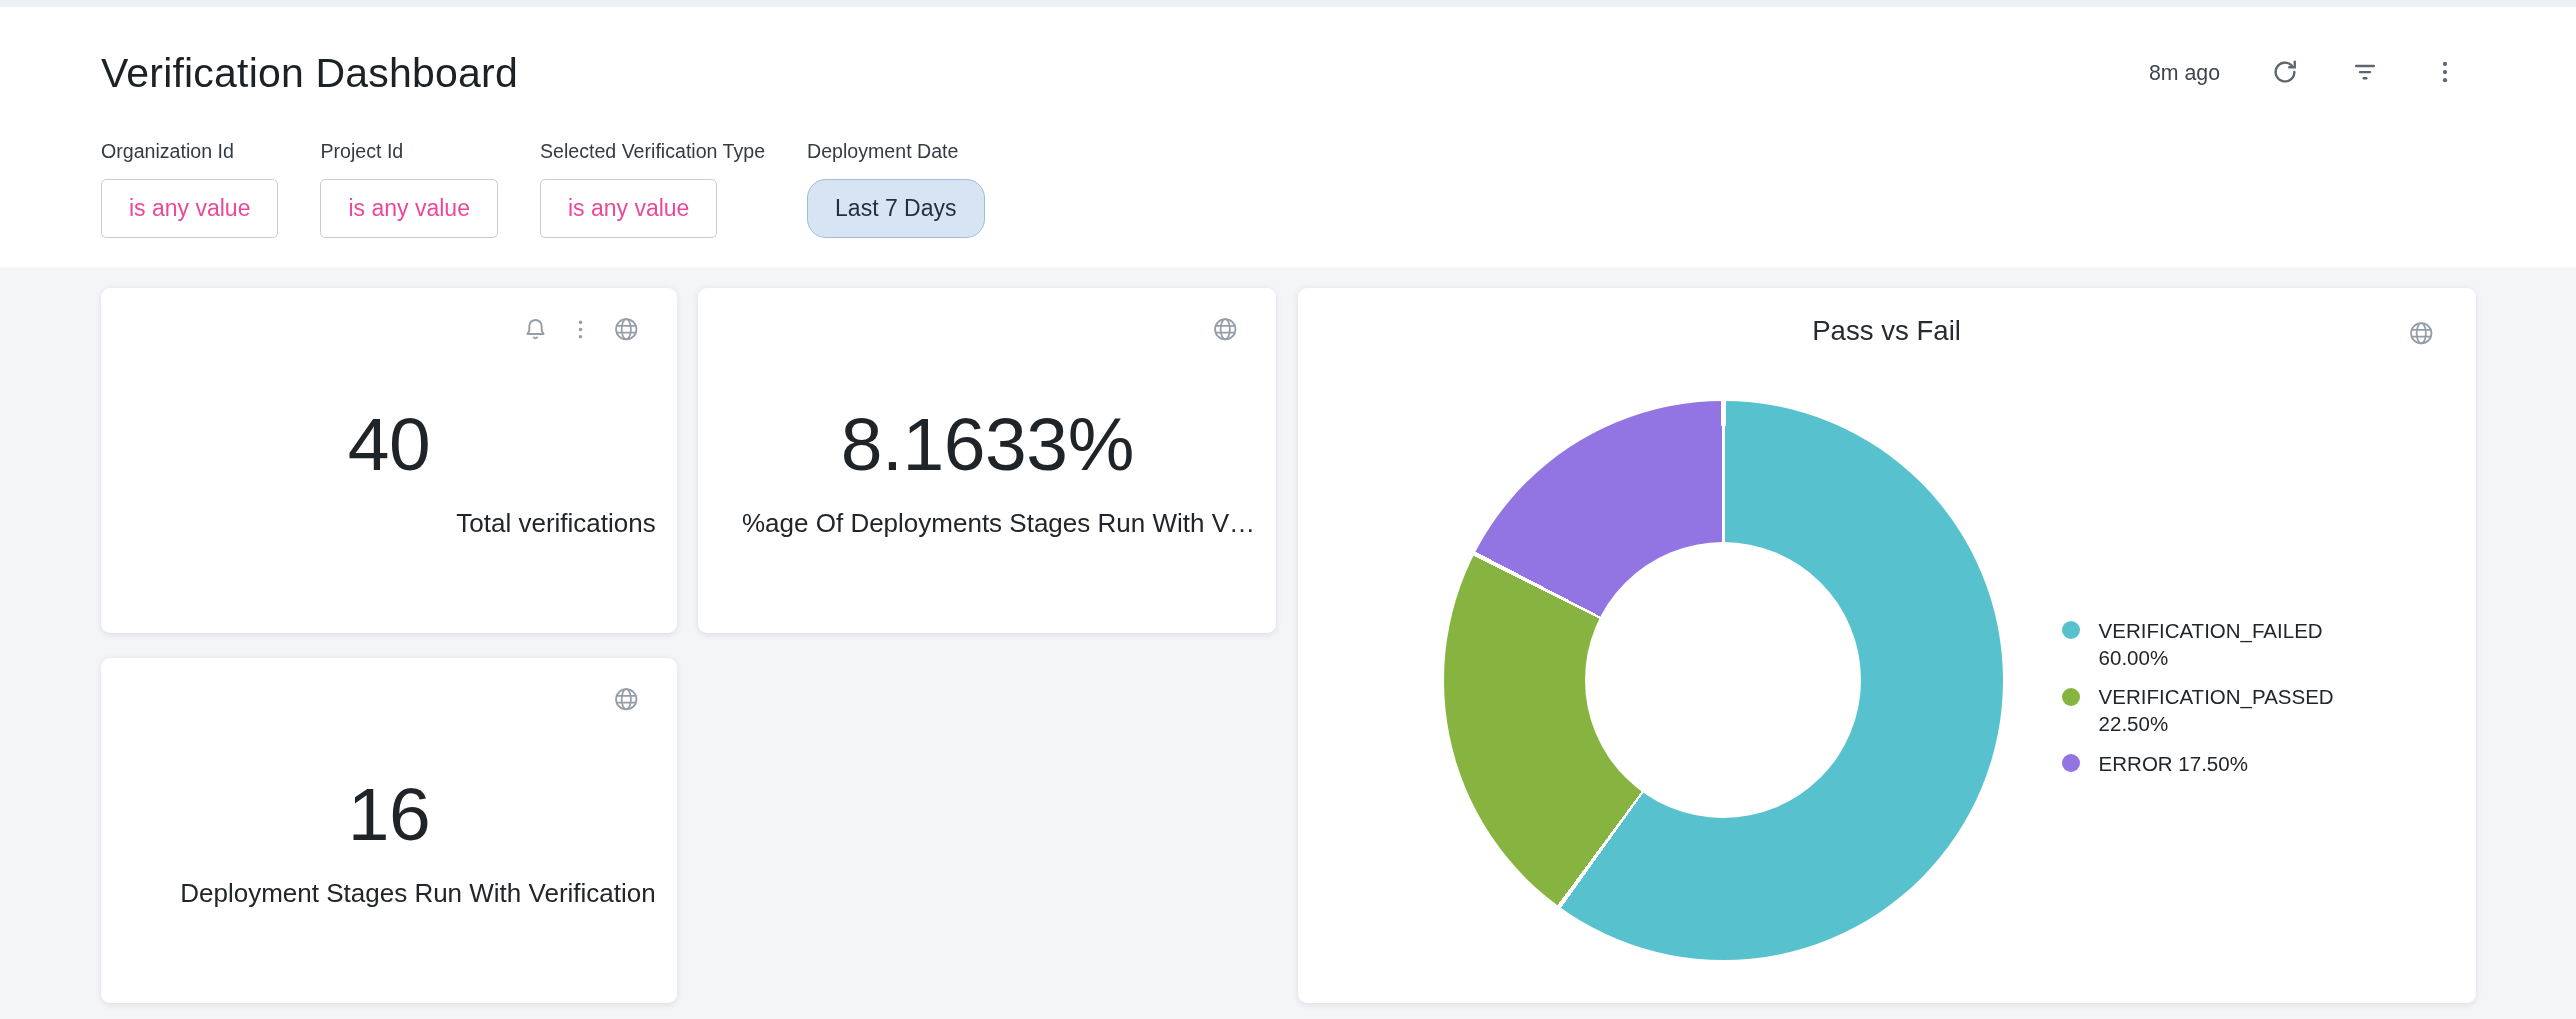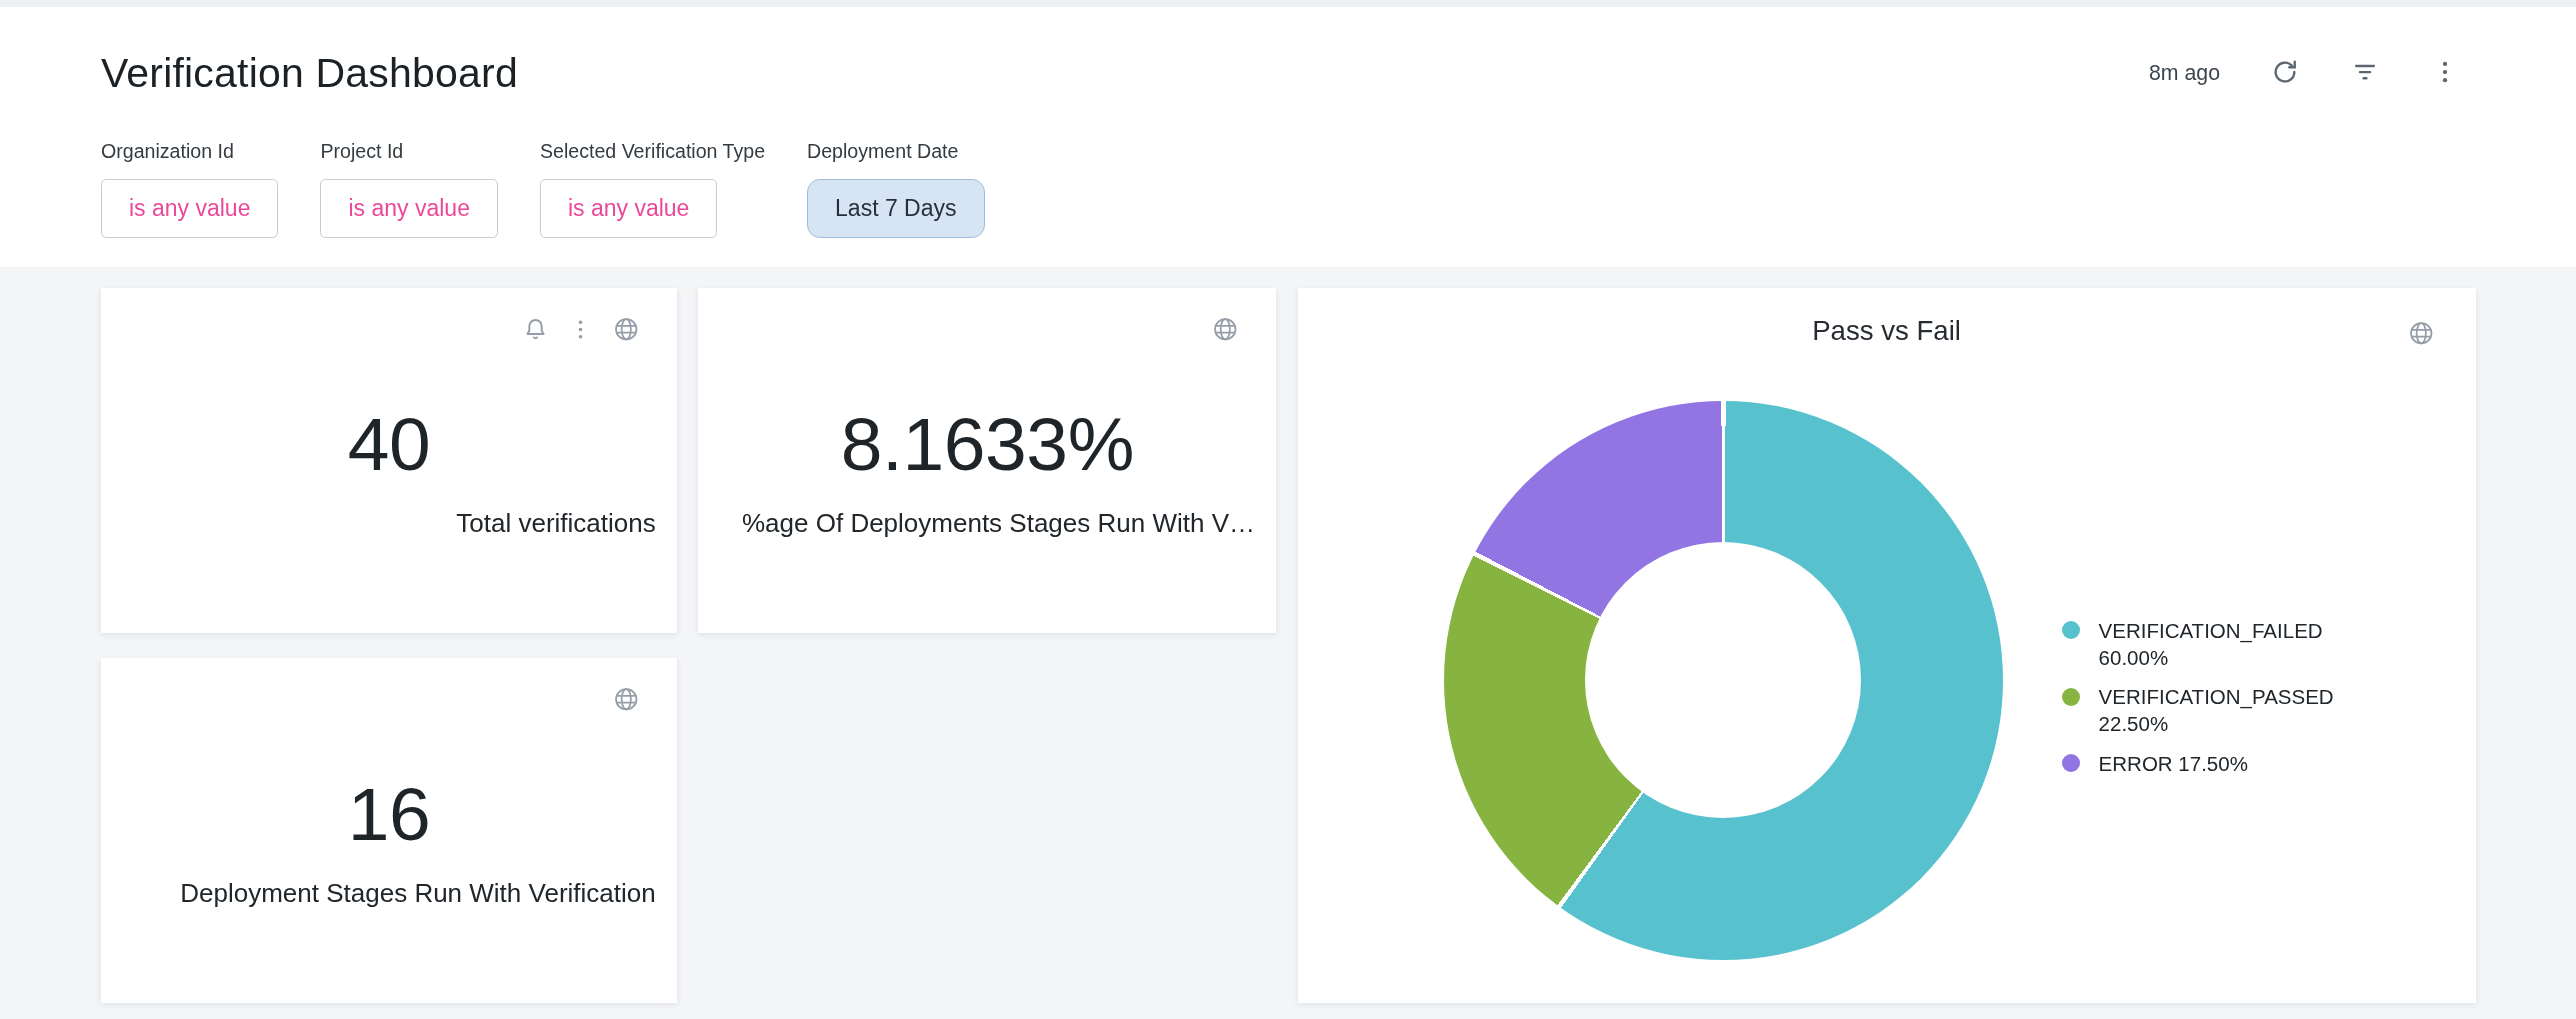--- a/index.html
+++ b/index.html
@@ -15,27 +15,27 @@
   .last-refresh { font-size:21.3px; color:#3c454d; }
   .icon-btn { background:none; border:none; cursor:pointer; color:#5c6670; display:flex; align-items:center; padding:0; }
 
   
   .filters { margin-top:43px; display:flex; gap:42px; align-items:flex-start; }
   .filter-group { display:flex; flex-direction:column; align-items:flex-start; }
   .filter-label { font-size:19.6px; line-height:23px; font-weight:500; color:#343b41; }
   .filter-value { margin-top:16px; height:59px; padding:0 27px; font-size:23px; color:#ec4899;
     background:#ffffff; border:0.9px solid #c6ccd2; border-radius:5.3px; cursor:pointer;
     font-family:inherit; display:flex; align-items:center; }
-  .filter-value.active { background:#d7e4f4; border:0.9px solid #9fbbdd; color:#26303b; border-radius:13px; }
+  .filter-value.active { background:#d7e4f4; border:0.9px solid #9fbbdd; color:#26303b; border-radius:19px; }
 
   
   .content { background:#f3f5f7; padding:21.3px 100px 17px 101px; height:753px; }
   .grid { display:grid; grid-template-columns:576px 578px 1178px; grid-template-rows:345px 345px;
     column-gap:21.3px; row-gap:25px; }
-  .card { position:relative; background:#ffffff; border-radius:0;
+  .card { position:relative; background:#ffffff; border-radius:9px;
     box-shadow:0 1.8px 6.2px rgba(33,43,54,0.10); }
   .card-big { grid-column:3; grid-row:1 / span 2; }
 
   .card-icons { position:absolute; top:27px; right:37px; display:flex; gap:18px; color:#959ea8; }
   .stat-value { position:absolute; top:156px; left:0; width:100%; transform:translateY(-50%);
     text-align:center; font-size:75px; font-weight:400; color:#1f2428; letter-spacing:-0.4px; }
   .stat-label { position:absolute; top:235px; left:0; width:100%; transform:translateY(-50%);
     text-align:right; font-size:26px; color:#21262a; padding:0 21.3px; white-space:nowrap;
     overflow:hidden; text-overflow:ellipsis; }
 

